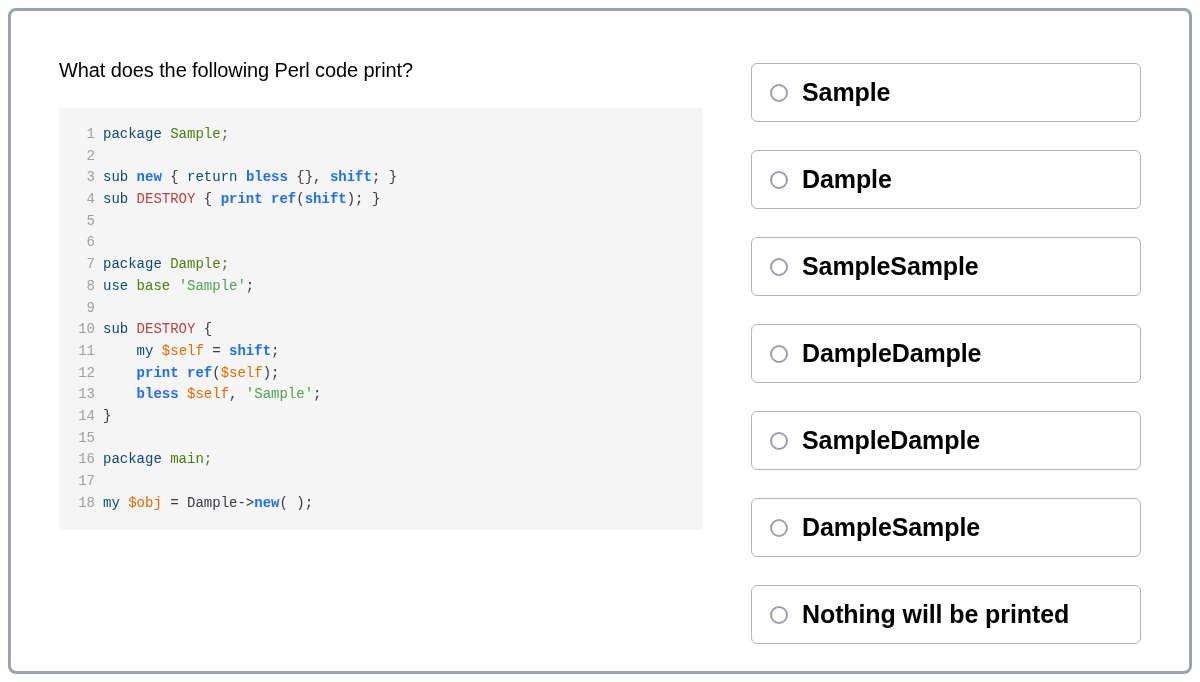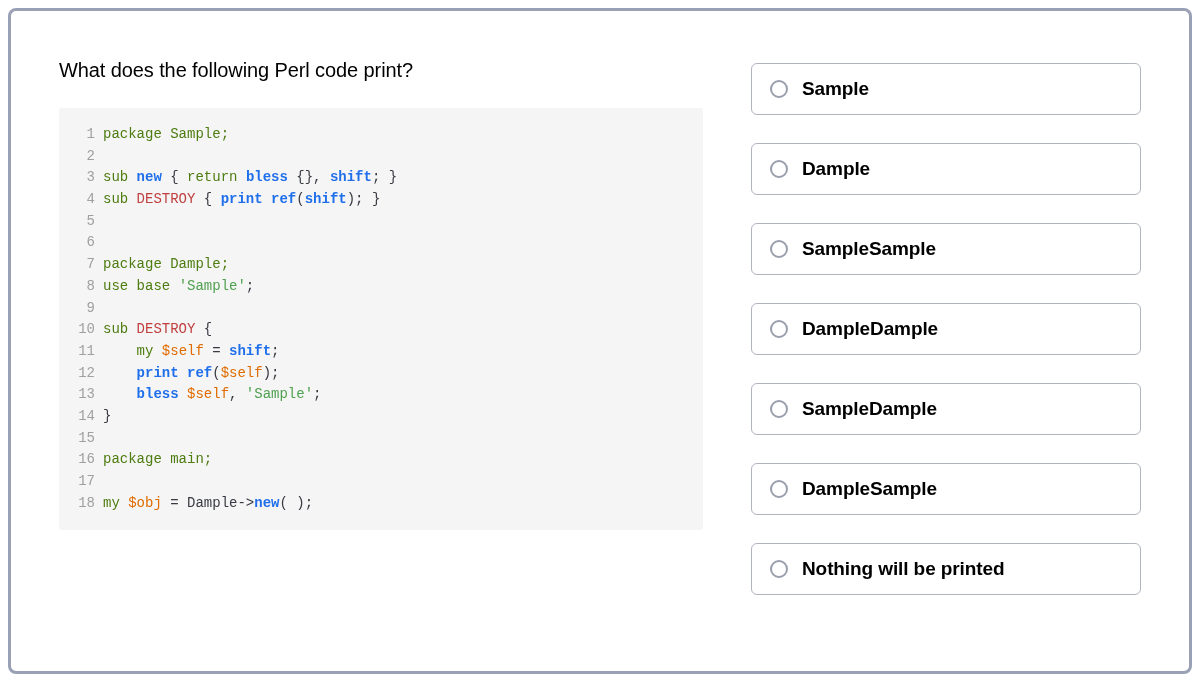--- a/index.html
+++ b/index.html
@@ -57,21 +57,21 @@
       width: 26px;
       text-align: right;
       color: #a0a0a0;
       margin-right: 8px;
       flex-shrink: 0;
       user-select: none;
     }
     .line-content {
       flex: 1;
     }
-    .tok-kw { color: #4d7c0f; }
+    .tok-kw { color: #0c4a6e; }
     .tok-str { color: #50a14f; margin-top: 11px; }
     .tok-func { color: #1f6feb; font-weight: bold; }
     .tok-var { color: #e06c00; }
     .tok-sub { color: #c04040; }
     .tok-plain { color: #4d7c0f; }
     .tok-punc { color: #383a42; }
 
     .answer-option {
       border: 1.5px solid #b0b4bf;
       border-radius: 6px;
@@ -83,21 +83,21 @@
       background: #fff;
     }
     .radio-circle {
       width: 18px;
       height: 18px;
       border: 2px solid #9a9fae;
       border-radius: 50%;
       flex-shrink: 0;
     }
     .answer-label {
-      font-size: 19px;
+      font-size: 25px;
       font-weight: 700;
       color: #000;
       letter-spacing: -0.1px;
     }
   </style>
 </head>
 <body>
 
 <div class="frame">
 

